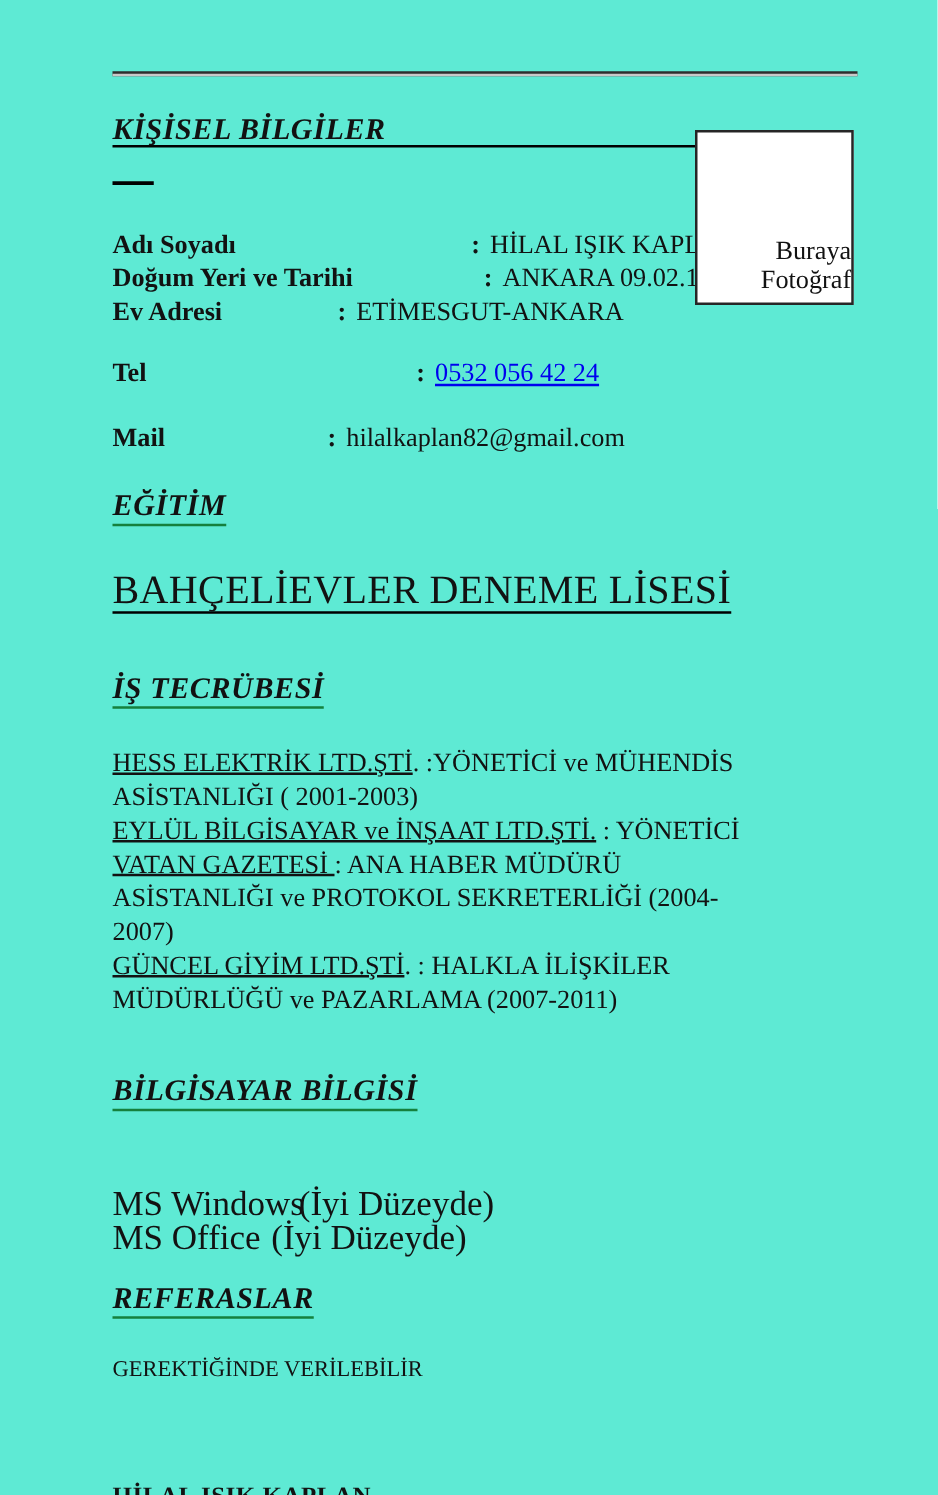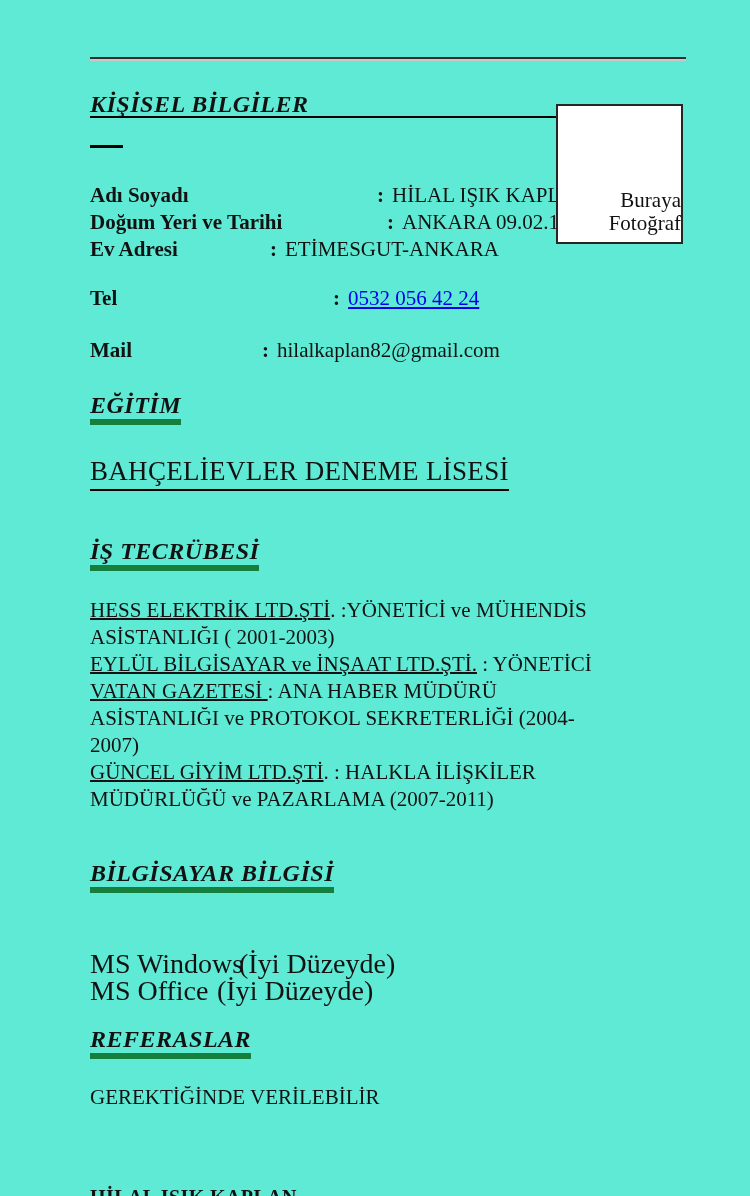--- a/index.html
+++ b/index.html
@@ -14,21 +14,21 @@
   
   .top-rule {
     left:90px; top:57px; width:596px; height:2px;
     background:#2e2e2e; border-bottom:2px solid #c9c9c9;
   }
 
   
   .sec-heading {
     font-size:24px; font-weight:bold; font-style:italic;
     letter-spacing:0.5px; white-space:nowrap;
-    border-bottom:6px solid #15803d; padding-bottom:1px;
+    border-bottom:2px solid #15803d; padding-bottom:1px;
     display:inline-block; line-height:26px;
   }
   .kisisel-wrap {
     left:90px; top:91px; width:466px;
     border-bottom:2px solid #000; height:25px;
   }
   .kisisel-wrap .sec-heading { border-bottom:none; }
 
   .dash-mark { left:90px; top:145px; width:33px; height:3px; background:#000; }
 
@@ -43,35 +43,35 @@
   }
 
   
   .row { left:90px; height:27px; font-size:21px; white-space:nowrap; }
   .row .lbl { font-weight:bold; position:absolute; left:0; top:0; }
   .row .val { position:absolute; top:0; }
   .row .sep { font-weight:bold; margin-right:8px; }
   .phone-link { color:#0000EE; text-decoration:underline; cursor:pointer; }
 
   .school-line {
-    left:90px; top:455px; font-size:27px; letter-spacing:0.3px;
+    left:90px; top:455px; font-size:32px; letter-spacing:0.3px;
     border-bottom:2px solid #000; padding-bottom:2px; white-space:nowrap;
     line-height:32px;
   }
 
   .exp-block { left:90px; top:597px; width:620px; font-size:21px; line-height:27px; }
   .exp-line { white-space:nowrap; }
   .u { text-decoration:underline; text-decoration-thickness:1.5px; }
 
   .skill-row { left:90px; font-size:28px; white-space:nowrap; }
   .skill-name { display:inline-block; }
   .skill-row.w1 .skill-name { width:142px; }
   .skill-row.w2 .skill-name { width:120px; }
 
-  .note-line { left:90px; top:1085px; font-size:21px; white-space:nowrap; }
+  .note-line { left:90px; top:1085px; font-size:18px; white-space:nowrap; }
 
   .footer-name {
     left:90px; top:1186px; font-size:20px; font-weight:bold;
     white-space:nowrap; letter-spacing:0.4px;
   }
 </style>
 </head>
 <body>
 
 <div class="page">

